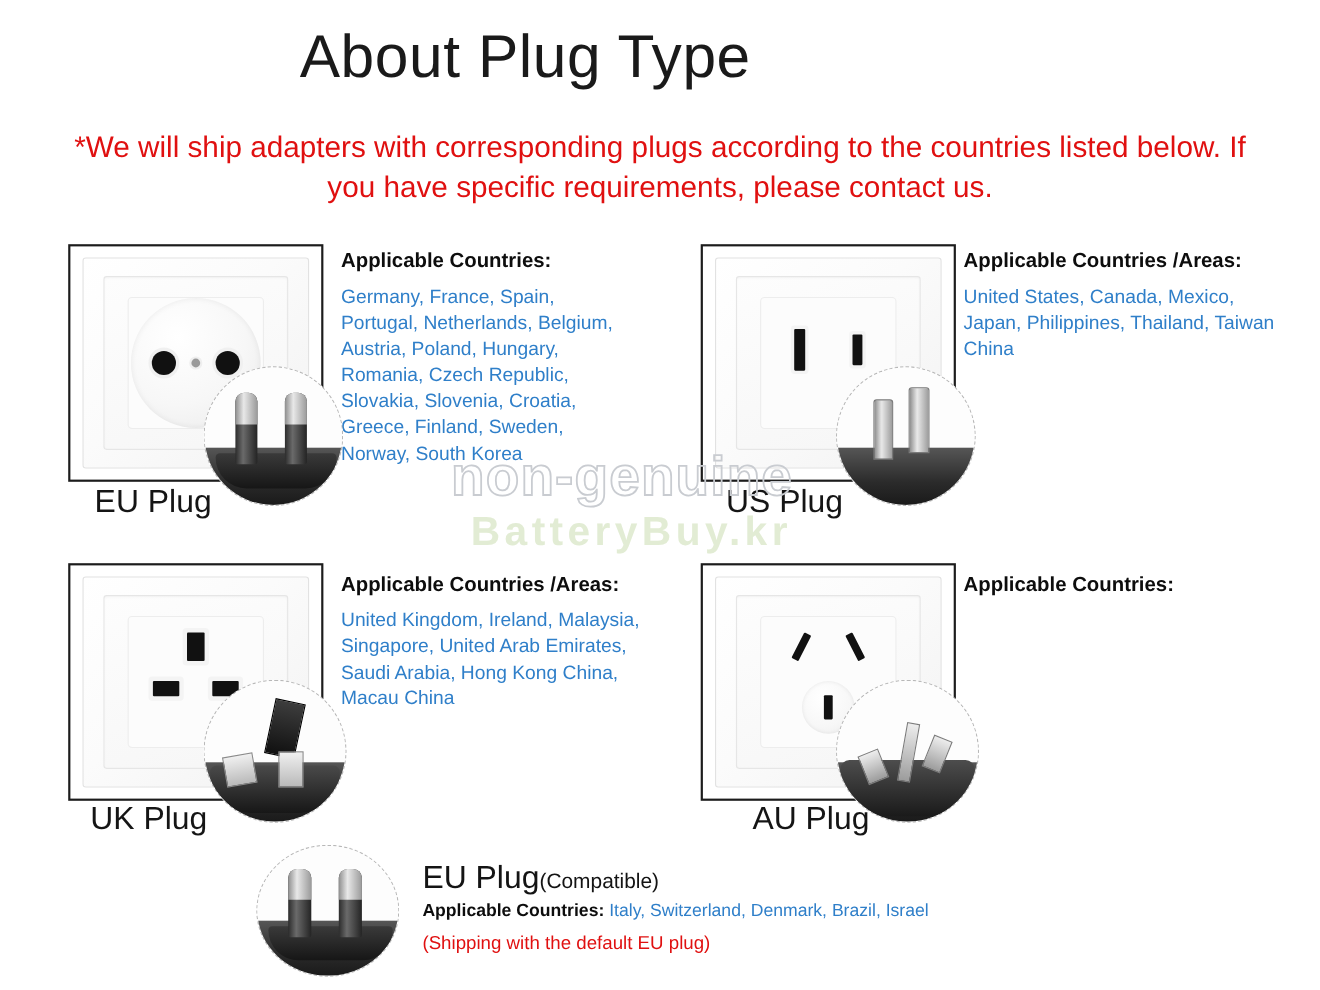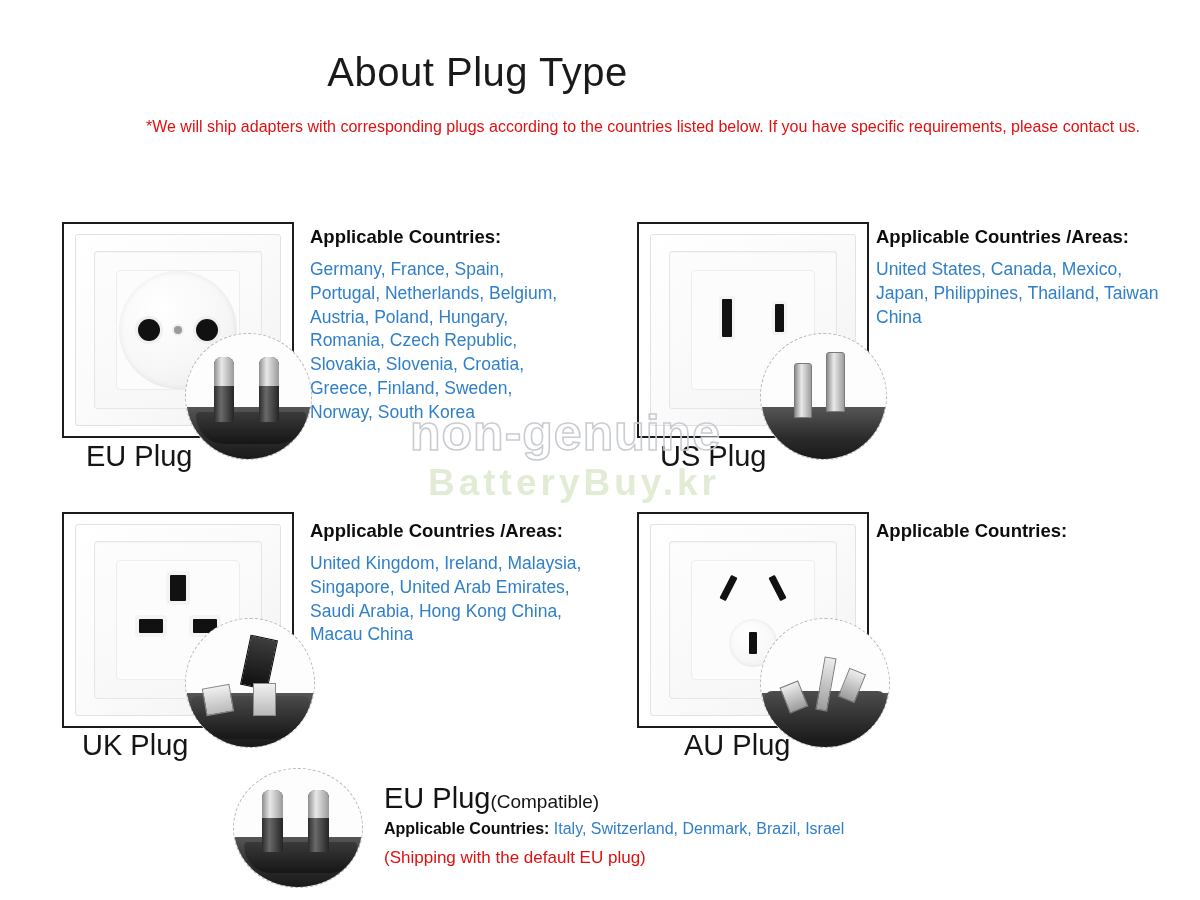--- a/index.html
+++ b/index.html
@@ -6,27 +6,26 @@
   body{
     width:1200px;height:900px;background:#ffffff;
     font-family:"Liberation Sans","DejaVu Sans",sans-serif;
     position:relative;overflow:hidden;
   }
   .page{position:absolute;inset:0;}
 
   
   .title{
     position:absolute;left:0;top:24px;width:955px;text-align:center;
-    font-size:40px;line-height:1.0;color:#1a1a1a;letter-spacing:.5px;
+    font-size:55px;line-height:1.0;color:#1a1a1a;letter-spacing:.5px;
     font-weight:400;
-    margin-top:28px;
   }
   .subtitle{
-    position:absolute;left:60px;top:116px;width:1080px;text-align:right;
-    font-size:16px;line-height:1.35;color:#e01010;font-weight:400;
+    position:absolute;left:60px;top:116px;width:1080px;text-align:center;
+    font-size:27px;line-height:1.35;color:#e01010;font-weight:400;
   }
 
   
   .wm-nongenuine{
     position:absolute;left:390px;top:404px;width:430px;
     font-size:50px;font-weight:700;letter-spacing:1px;
     color:transparent;-webkit-text-stroke:1.6px #c9ccd1;
     text-shadow:0 0 0 transparent;
     z-index:6;pointer-events:none;white-space:nowrap;margin-left:20px;
   }

